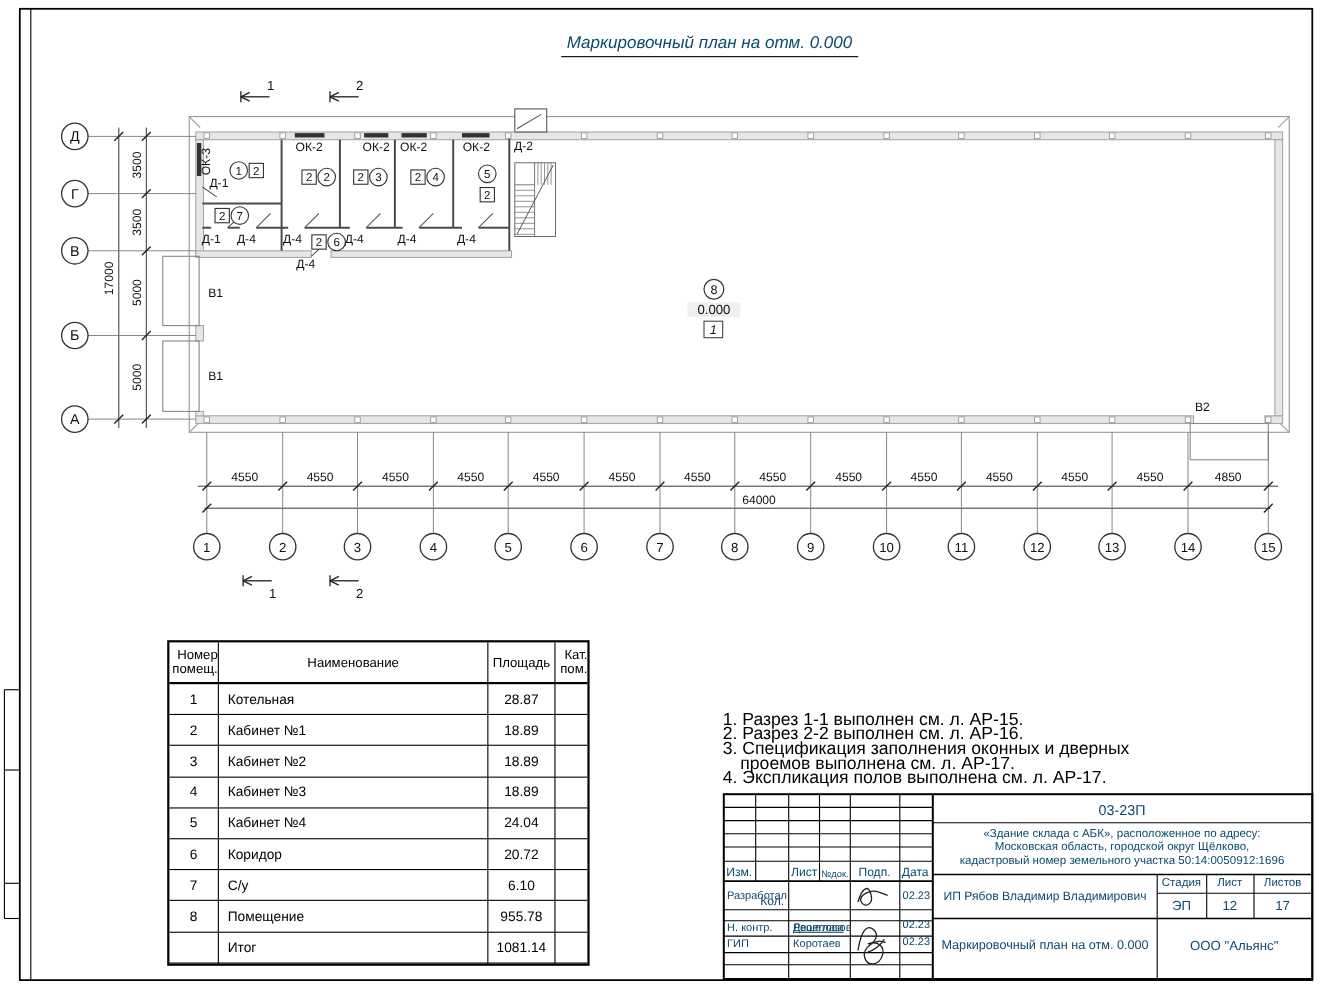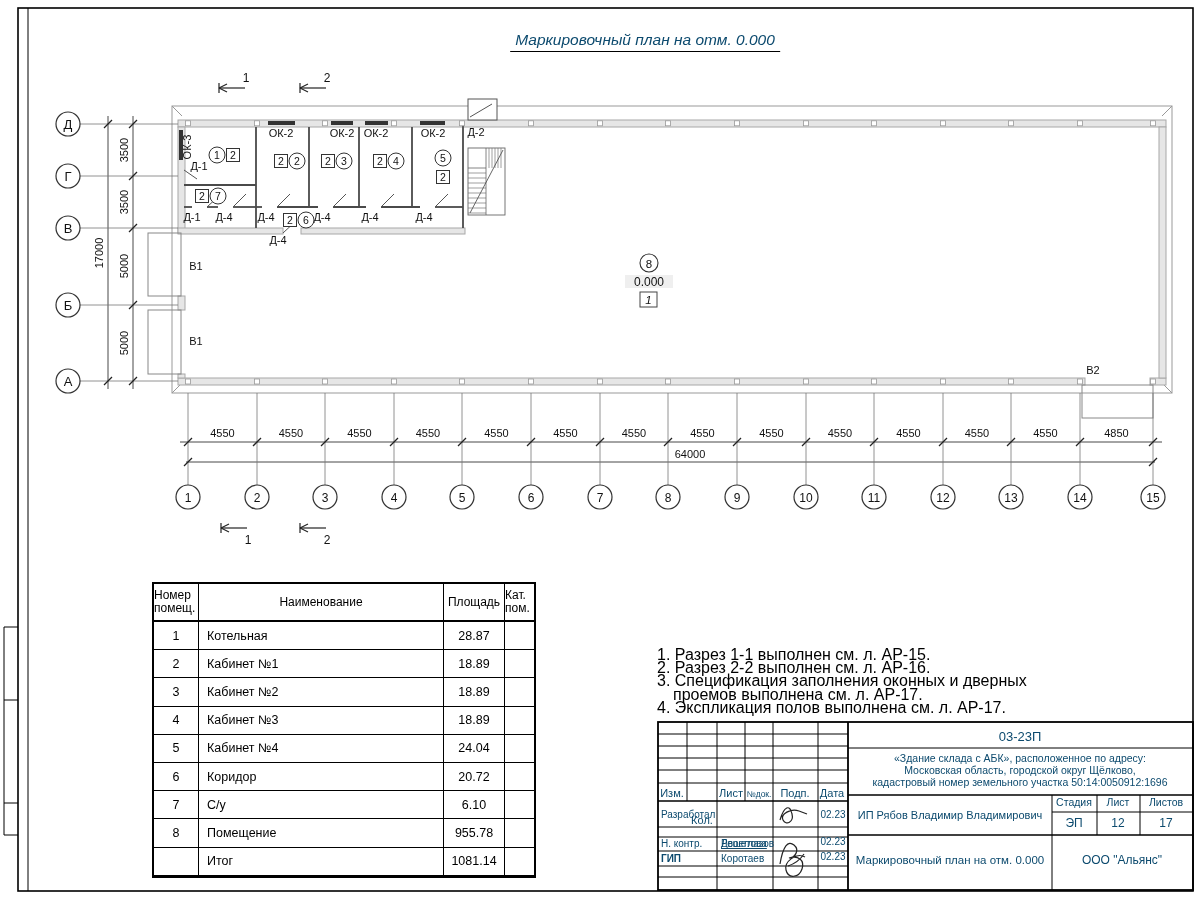--- a/index.html
+++ b/index.html
@@ -9,21 +9,21 @@
   .t{position:absolute;white-space:nowrap;color:#0c4a6e;}
   .tc{transform:translateX(-50%);}
   .ttl{font-style:italic;border-bottom:1.2px solid #000;padding:0 5px 2px 5px;}
   #plan-title{left:645px;top:31px;font-size:15.5px;}
   #table-title{left:341px;top:552px;font-size:14.5px;}
   #expl{position:absolute;left:152px;top:582px;display:grid;
         grid-template-columns:45px 245px 61px 29px;
         grid-template-rows:38px repeat(9,28.2px);
         border:2px solid #000;font-size:12.5px;}
   #expl .cell{border-right:1px solid #000;border-bottom:1px solid #000;
-        display:flex;align-items:center;justify-content:center;text-align:left;}
+        display:flex;align-items:center;justify-content:center;text-align:right;}
   #expl .cell.l{justify-content:flex-start;padding-left:8px;}
   #expl .cell:nth-child(4n){border-right:none;}
   #expl .h{font-size:12px;line-height:13px;border-bottom:2px solid #000;}
   #notes{position:absolute;left:657px;top:648px;font-size:16px;line-height:13.2px;}
   .tb{font-size:10px;}
 </style>
 </head>
 <body>
 
 <div id="sheet">
@@ -433,21 +433,21 @@
 <div class="t tc" style="left:731px;top:787px;font-size:11px;">Лист</div>
 <div class="t tc" style="left:759px;top:789px;font-size:8.5px;">№док.</div>
 <div class="t tc" style="left:795px;top:787px;font-size:11px;">Подп.</div>
 <div class="t tc" style="left:832px;top:787px;font-size:11px;">Дата</div>
 <div class="t tb" style="left:661px;top:809px;">Разработал</div>
 <div class="t tb" style="left:721px;top:838px;text-decoration:underline;">Решетова</div>
 <div class="t tb tc" style="left:833px;top:809px;">02.23</div>
 <div class="t tb" style="left:661px;top:838px;">Н. контр.</div>
 <div class="t tb" style="left:721px;top:838px;">Двоеглазов</div>
 <div class="t tb tc" style="left:833px;top:836px;">02.23</div>
-<div class="t tb" style="left:661px;top:853px;font-weight:bold;">ГИП</div>
+<div class="t tb" style="left:661px;top:853px;">ГИП</div>
 <div class="t tb" style="left:721px;top:853px;">Коротаев</div>
 <div class="t tb tc" style="left:833px;top:851px;">02.23</div>
 <div class="t tc" style="left:950px;top:809px;font-size:11px;">ИП Рябов Владимир Владимирович</div>
 <div class="t tc" style="left:1074px;top:796px;font-size:10.5px;">Стадия</div>
 <div class="t tc" style="left:1118px;top:796px;font-size:10.5px;">Лист</div>
 <div class="t tc" style="left:1166px;top:796px;font-size:10.5px;">Листов</div>
 <div class="t tc" style="left:1074px;top:816px;font-size:12px;">ЭП</div>
 <div class="t tc" style="left:1118px;top:816px;font-size:12px;">12</div>
 <div class="t tc" style="left:1166px;top:816px;font-size:12px;">17</div>
 <div class="t tc" style="left:950px;top:854px;font-size:11.5px;">Маркировочный план на отм. 0.000</div>

